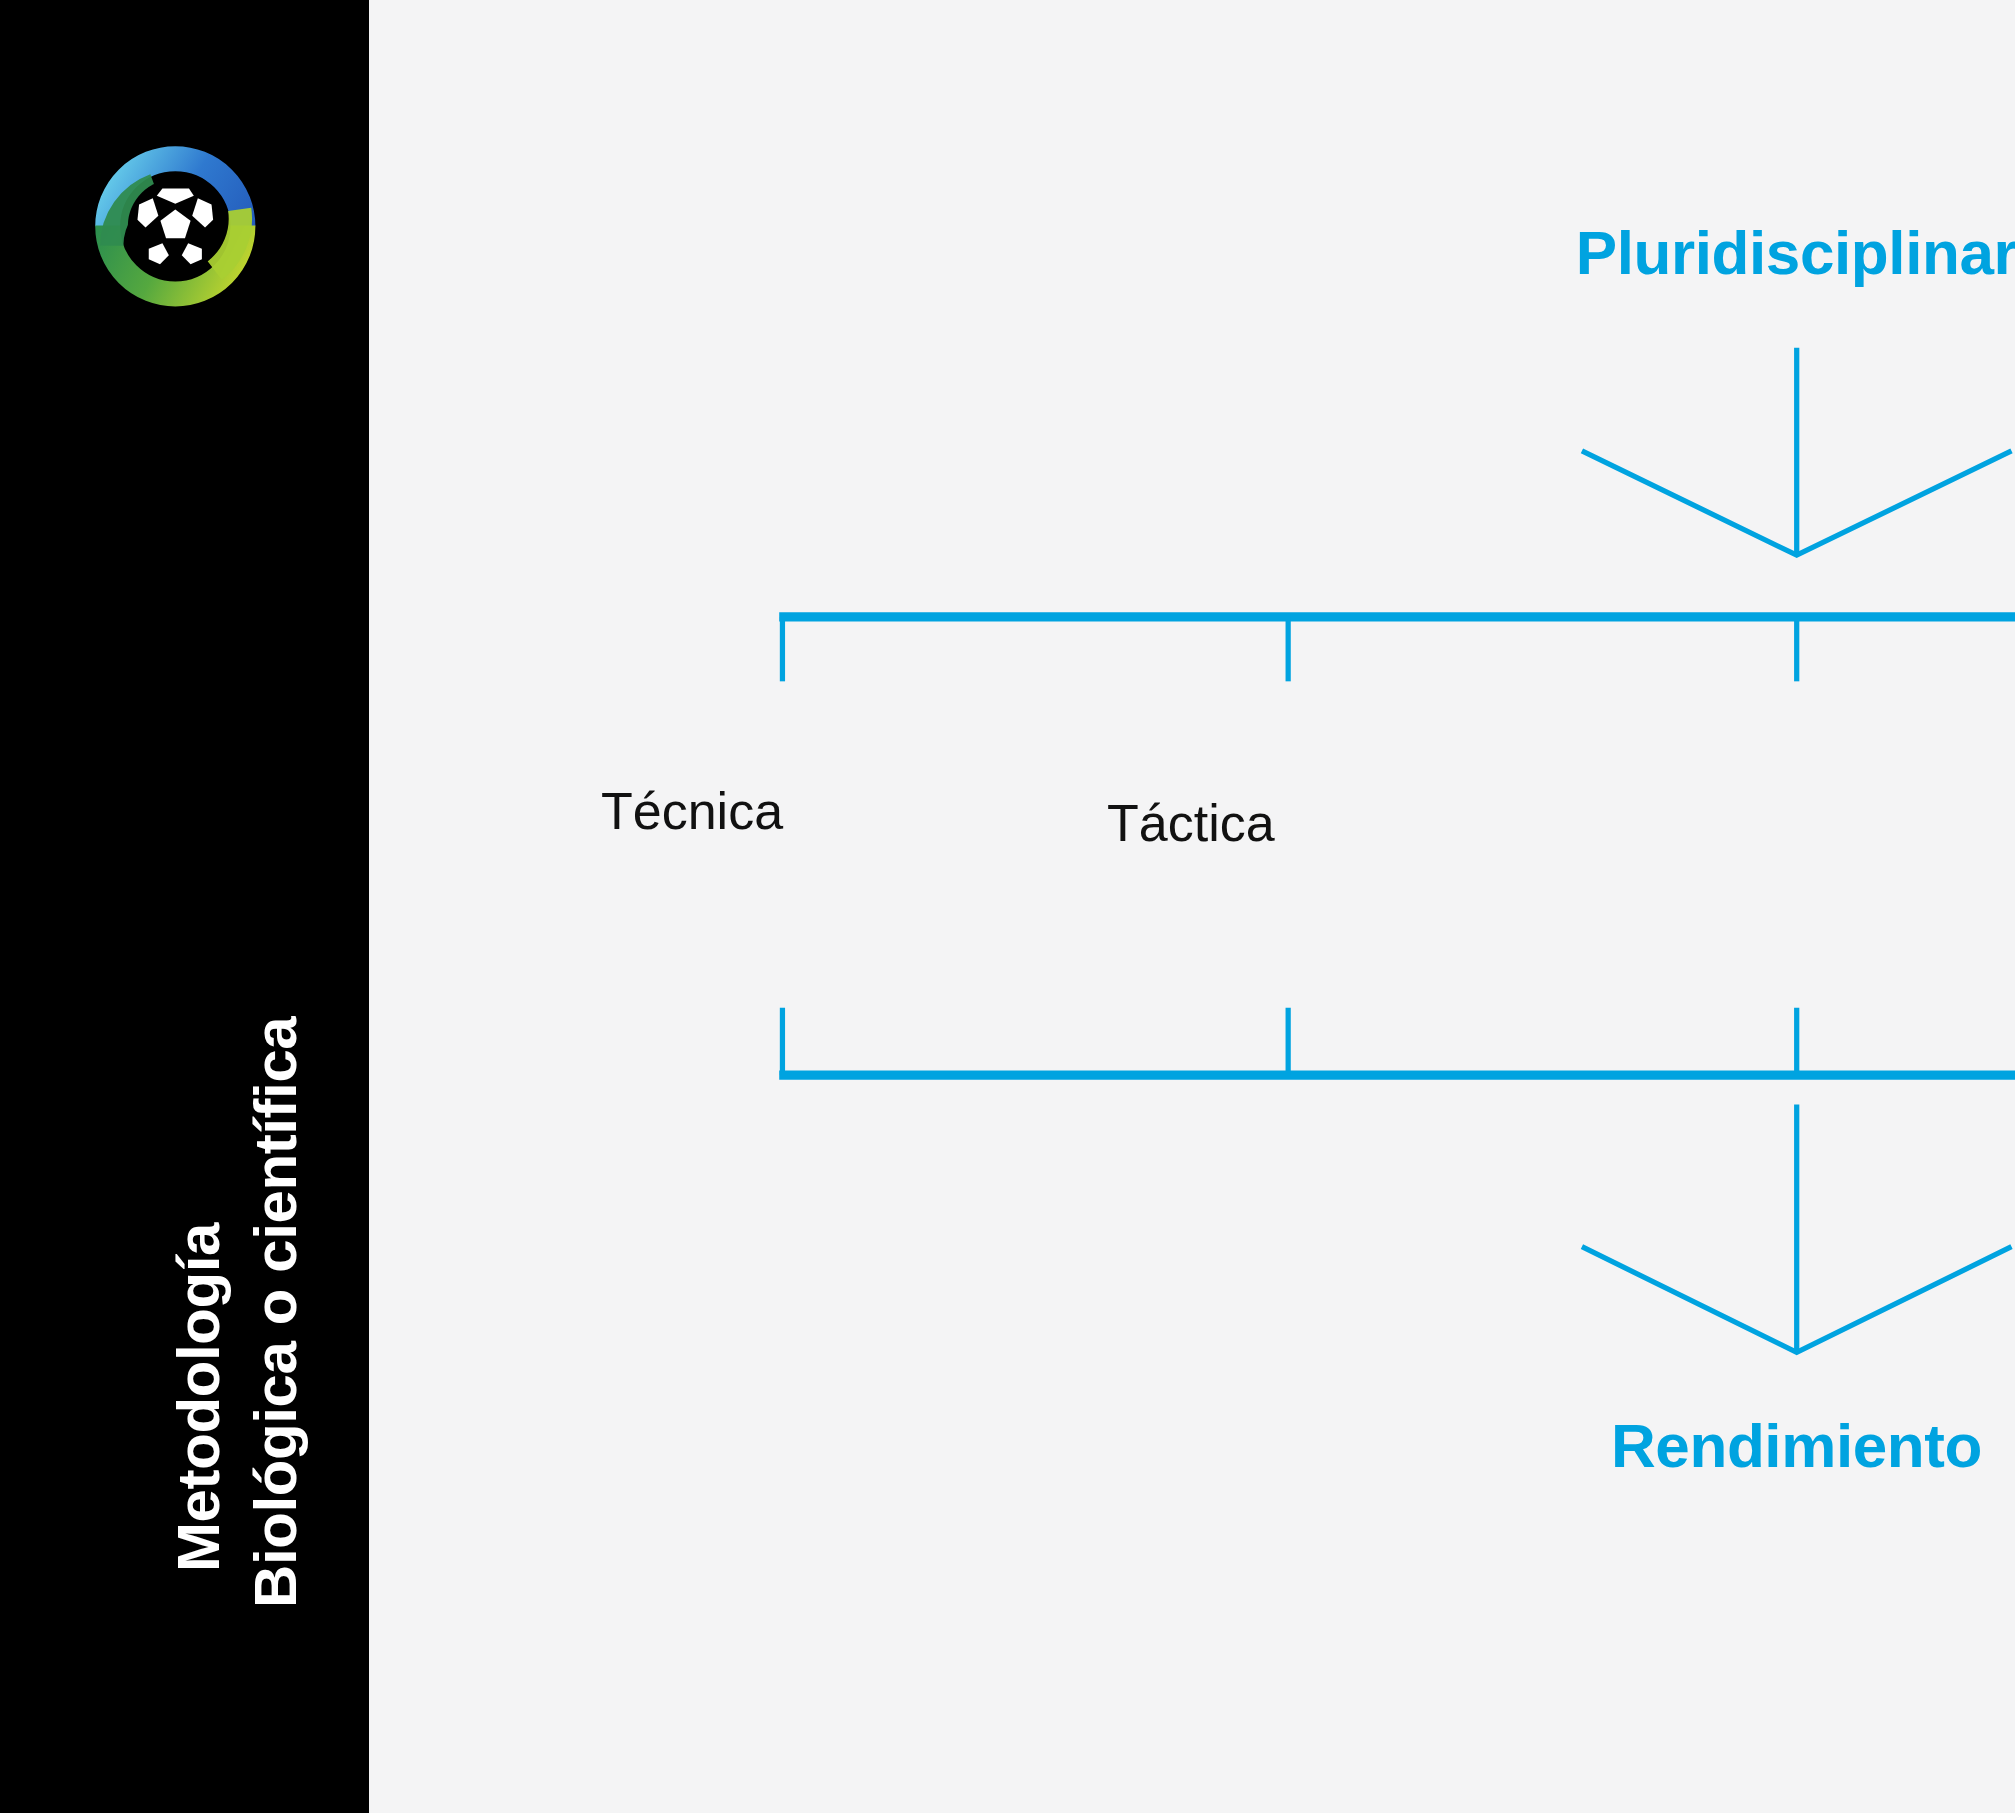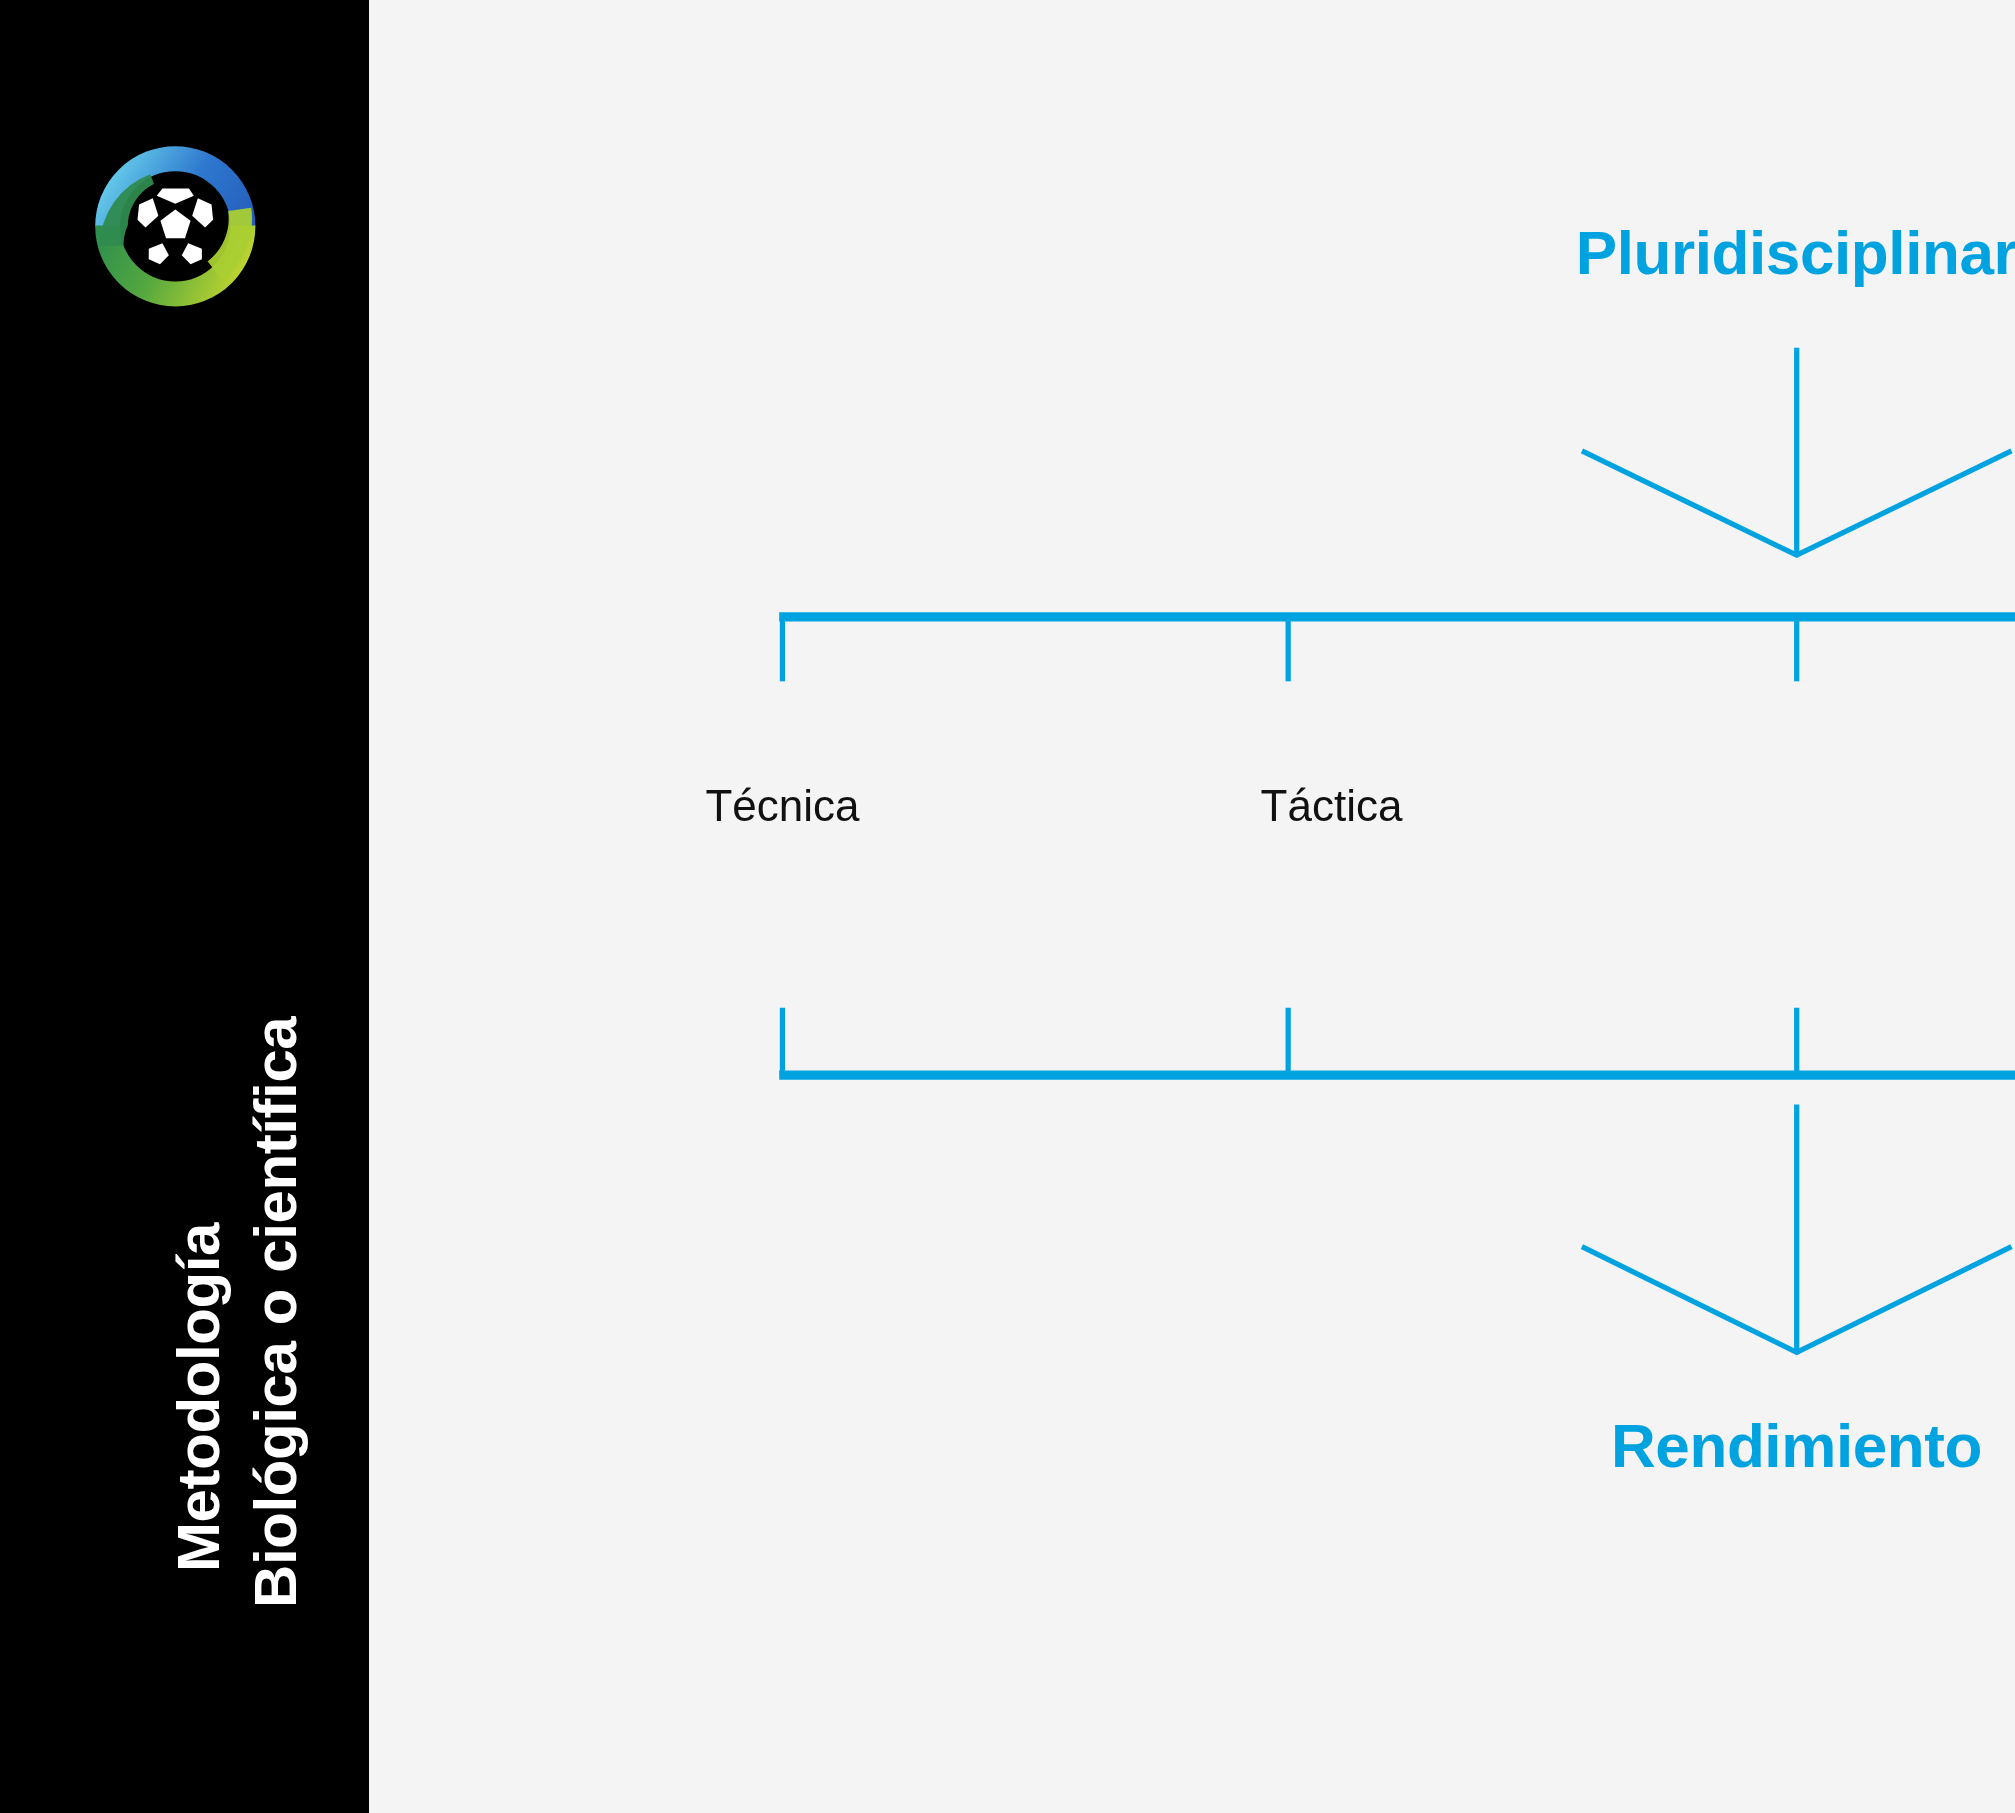--- a/index.html
+++ b/index.html
@@ -56,24 +56,24 @@
   }
   .accent-title{
     color:#00a3e0;
     font-weight:bold;
     font-size:62px;
     letter-spacing:-0.4px;
   }
   .leaf-label{
     color:#111111;
     font-weight:normal;
-    font-size:44px;
+    font-size:52px;
     line-height:1.28;
     white-space:normal;
-    text-align:center;
+    text-align:left;
   }
 
   #title-top{
     left:0px;top:222px;width:2855px;
   }
   #title-bottom{
     left:0px;top:1415px;width:2855px;
   }
 
   .leafcol{
@@ -177,21 +177,21 @@
           <polyline points="3010,3093 3543,3355 4076,3093" stroke-width="13"></polyline>
         </g>
       </g>
     </svg>
 
     <div class="leafcol node-text leaf-label" style="left:413px;">
       <div>Técnica</div>
       <div></div>
     </div>
 
-    <div class="leafcol node-text leaf-label" style="left:962px;">
+    <div class="leafcol node-text leaf-label" style="left:919px;margin-top:12px;">
       <div>Táctica</div>
       <div></div>
     </div>
 
     <div class="leafcol node-text leaf-label" style="left:1428px;">
     </div>
 
   </div>
 </div>
 

